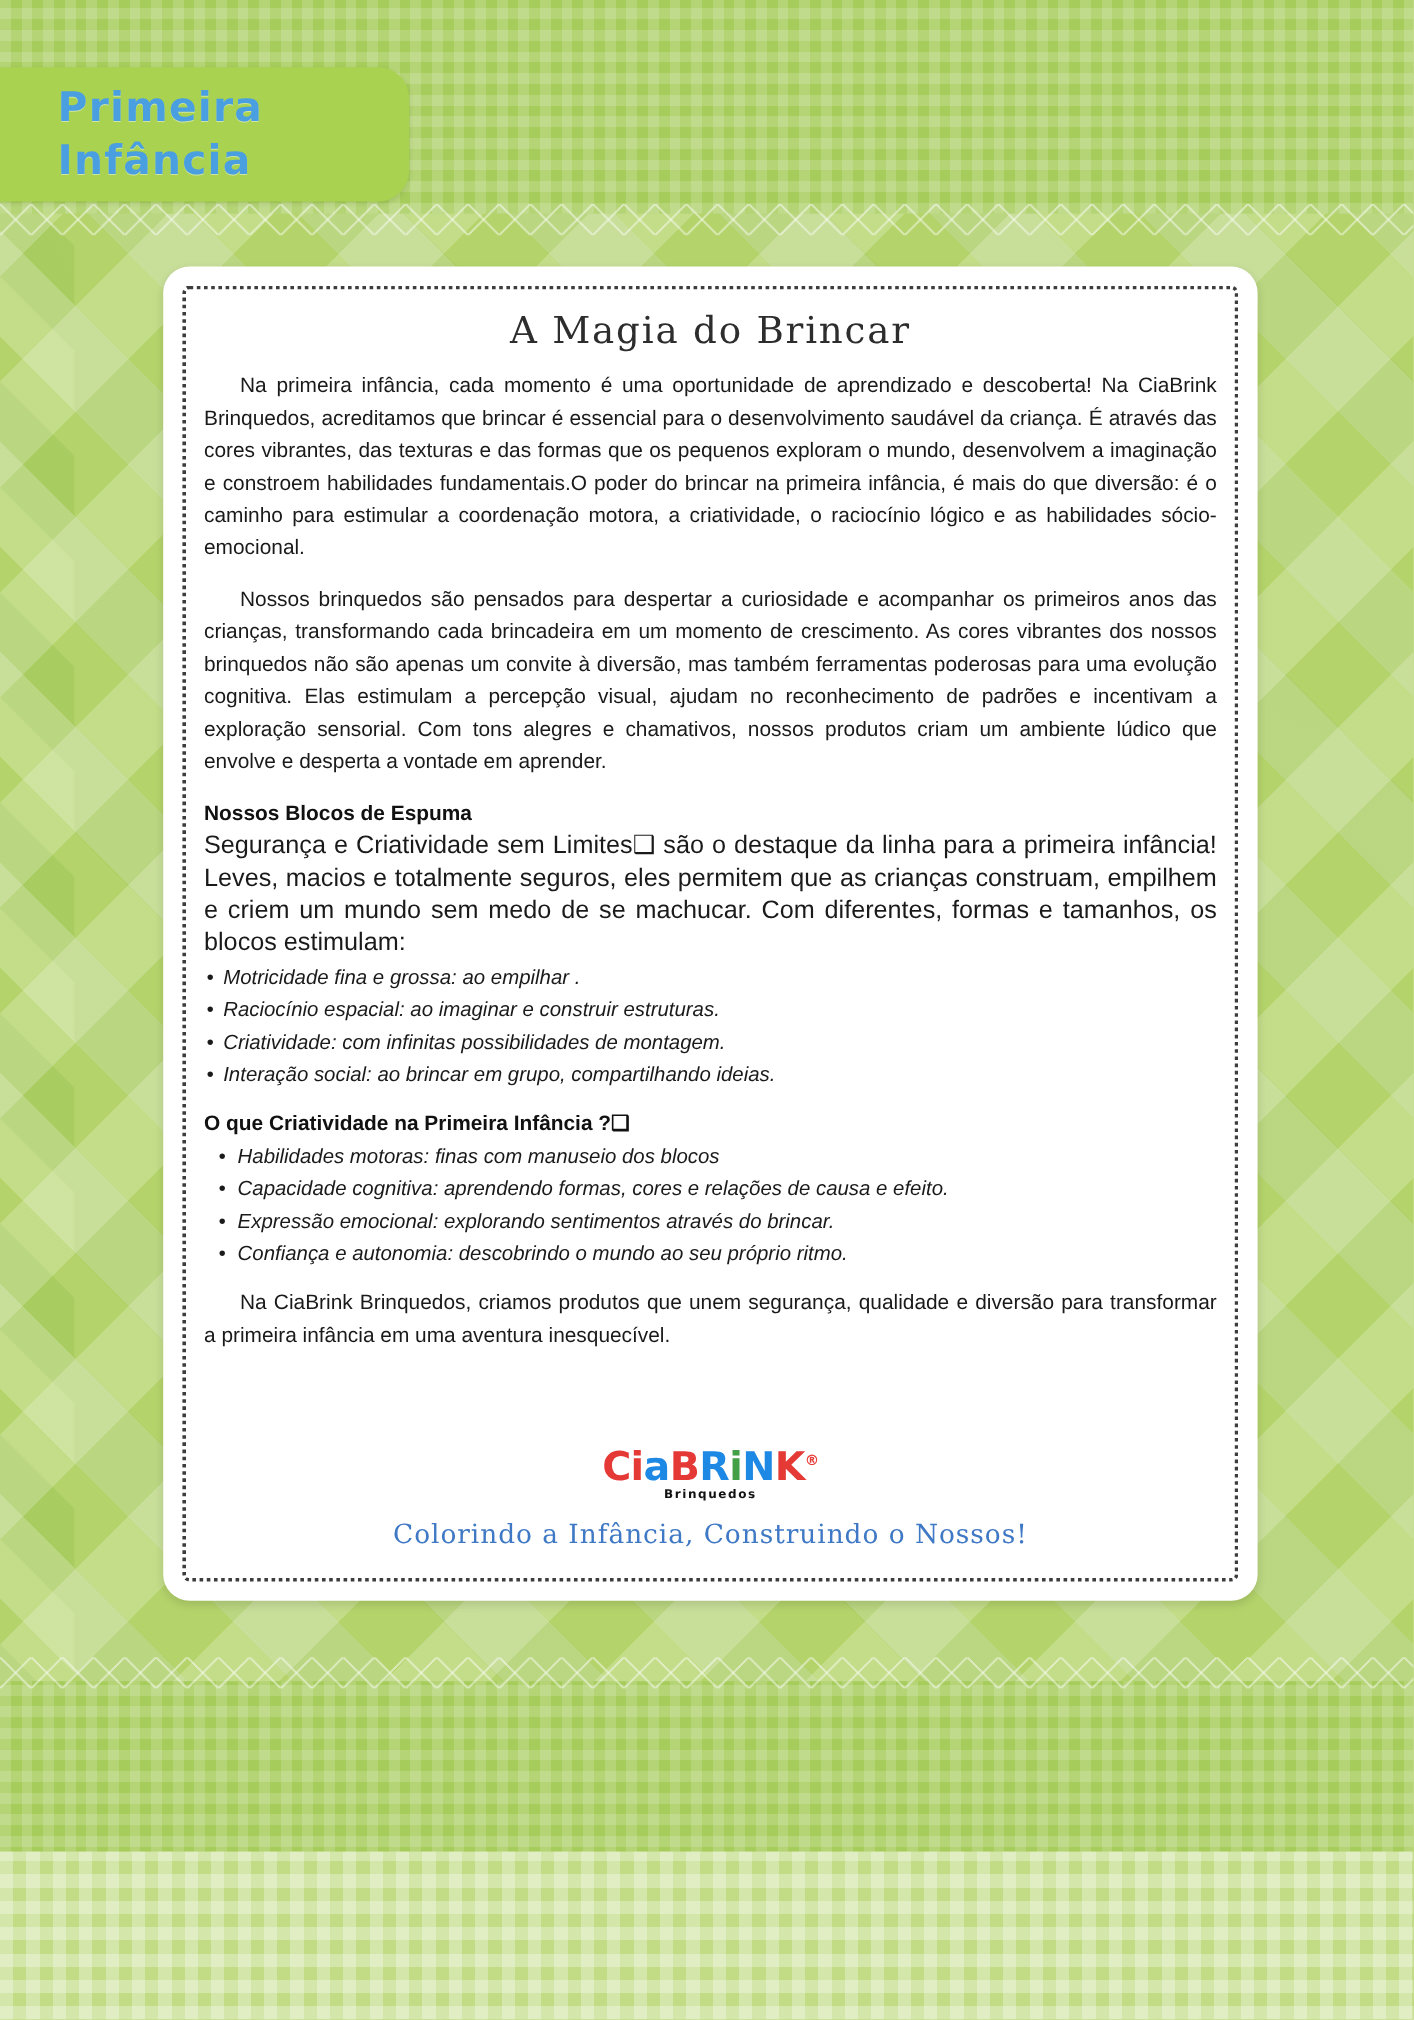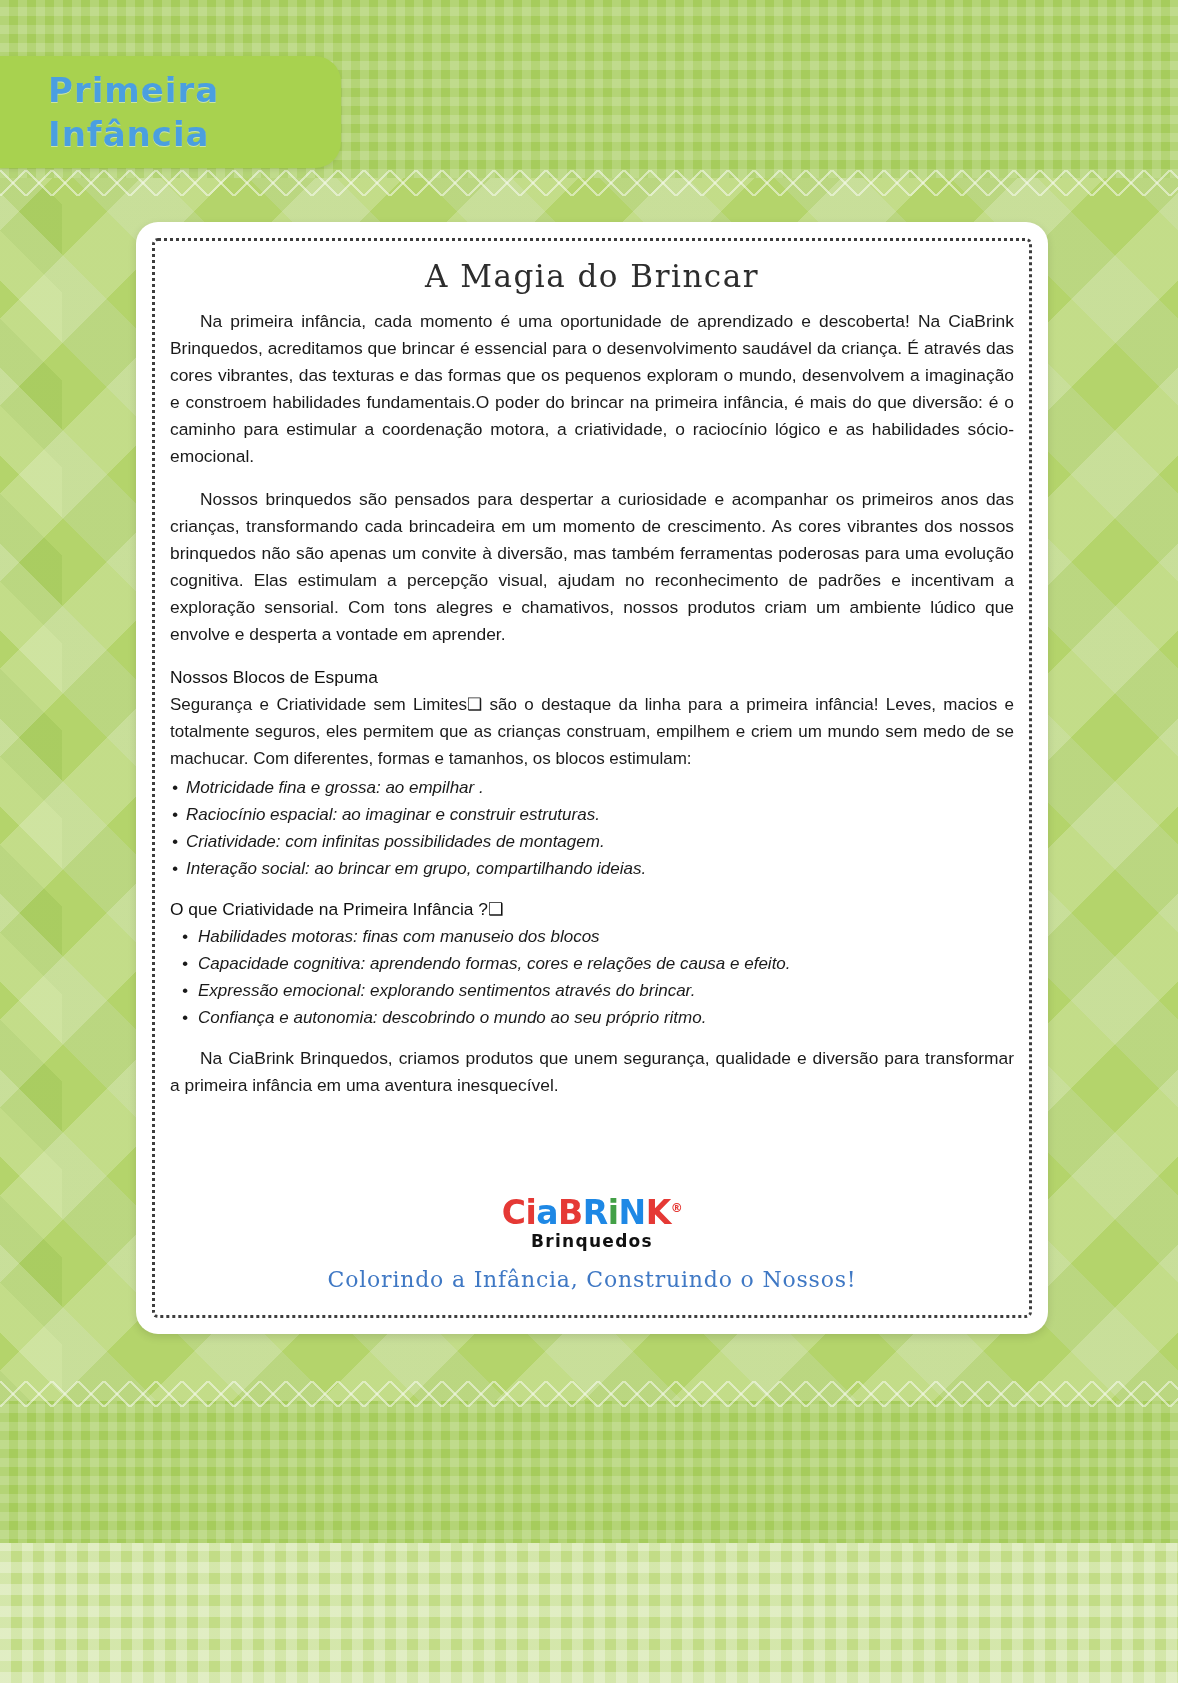--- a/index.html
+++ b/index.html
@@ -160,27 +160,27 @@
     color: #1a1a1a;
     text-align: justify;
     margin: 0 0 16px 0;
     text-indent: 30px;
   }
 
   h3.sub {
     font-family: "Liberation Sans", sans-serif;
     font-size: 17.4px;
     line-height: 27px;
-    font-weight: normal;
+    font-weight: bold;
     color: #111;
     margin: 10px 0 0 0;
   }
   p.lead {
     font-family: "Liberation Sans", sans-serif;
-    font-size: 17px;
+    font-size: 21px;
     line-height: 27px;
     color: #1a1a1a;
     text-align: justify;
     margin: 0 0 2px 0;
   }
   ul.bullets {
     list-style: none;
     margin: 0 0 14px 0;
     padding: 0;
   }
@@ -226,21 +226,21 @@
   .logo .c4 { color: #1e88e5; }
   .logo .c5 { color: #43a047; }
   .logo .c6 { color: #1e88e5; }
   .logo .reg {
     font-size: 12px;
     vertical-align: super;
     color: #e53935;
   }
   .logo-sub {
     font-family: "DejaVu Sans", sans-serif;
-    font-size: 17px;
+    font-size: 10px;
     font-weight: bold;
     color: #111;
     letter-spacing: 1.3px;
     margin-top: 1px;
   }
   .tagline {
     font-family: "DejaVu Serif", serif;
     font-size: 22px;
     color: #3f78c4;
     letter-spacing: 0.8px;

